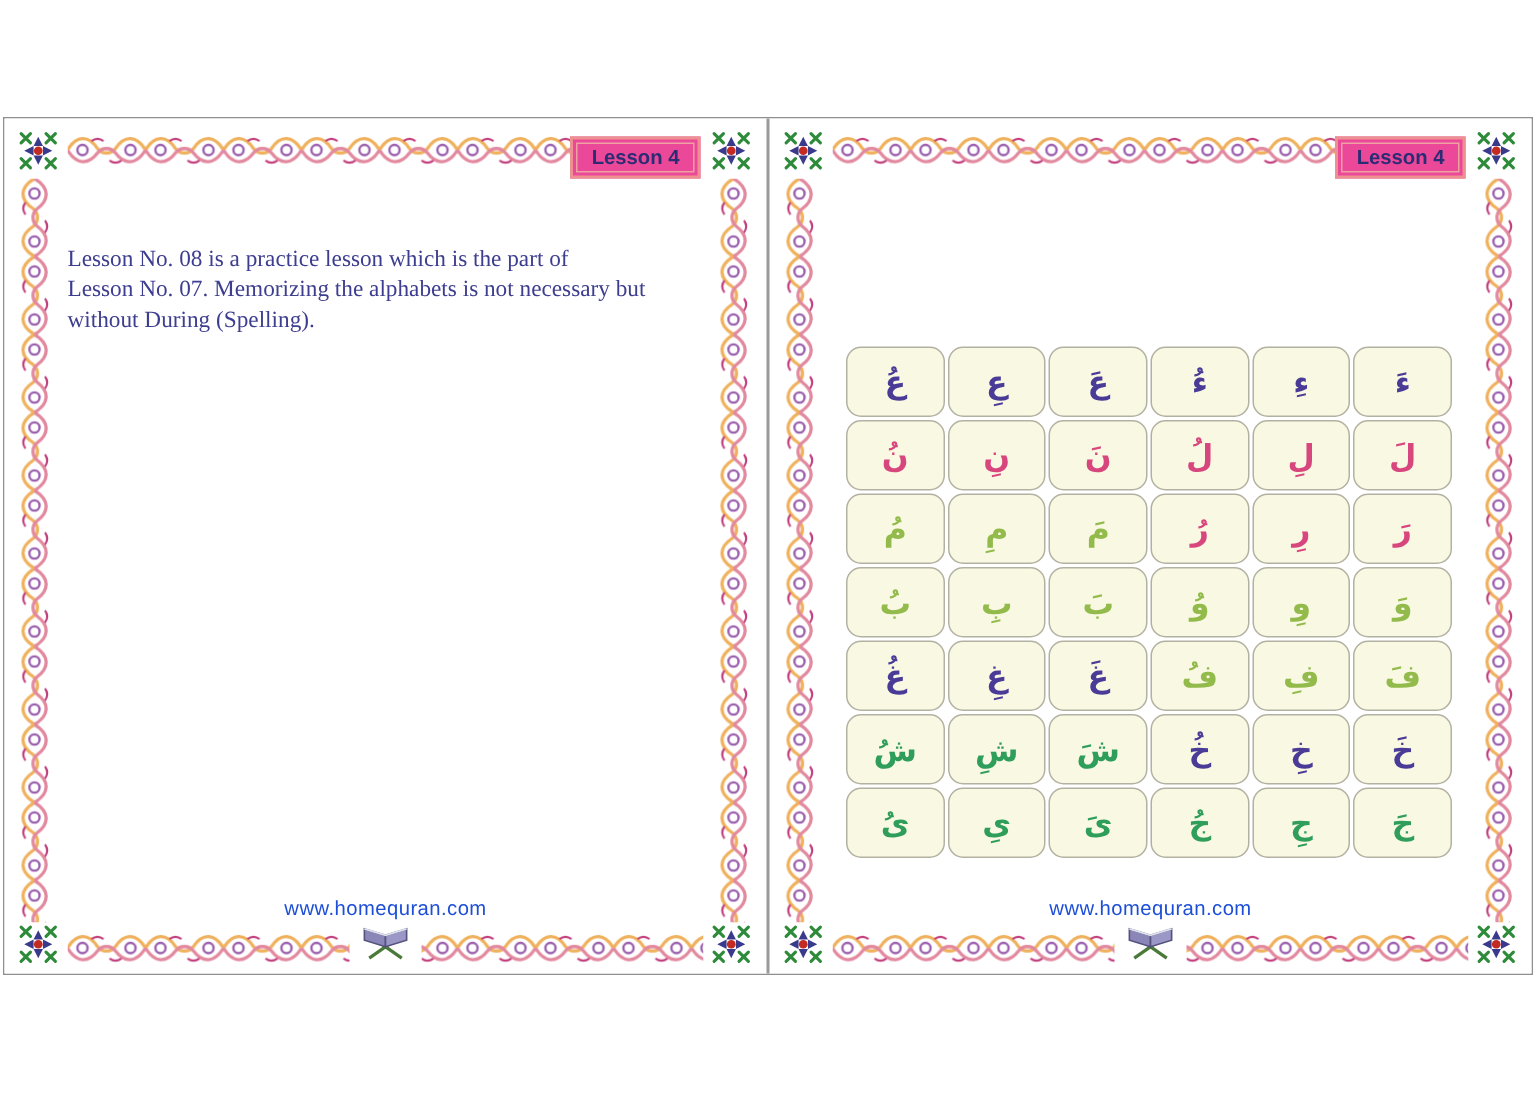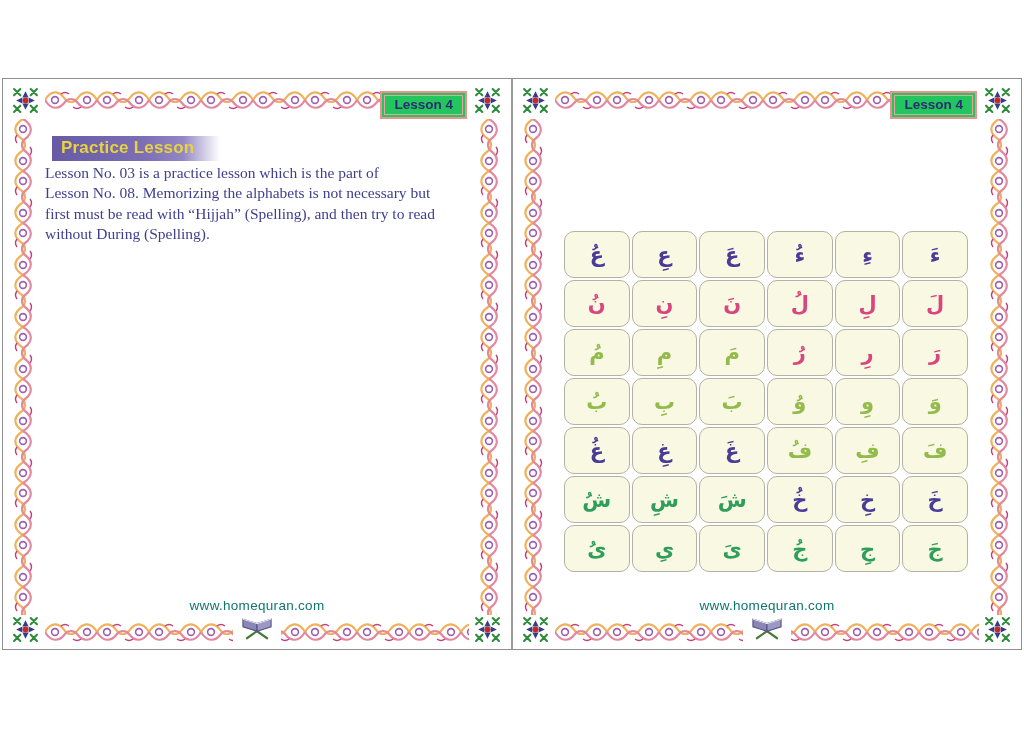--- a/index.html
+++ b/index.html
@@ -17,35 +17,35 @@
   .band{position:absolute;}
   .band svg{display:block;width:100%;height:100%;}
   .band.top{top:11px;left:42px;right:128px;height:21px;}
   .band.bottom{bottom:6px;left:42px;right:42px;height:21px;}
   .band.left{top:40px;bottom:34px;left:10px;width:21px;}
   .band.rightb{top:40px;bottom:34px;right:11px;width:21px;}
 
   .rehal{position:absolute;bottom:7px;left:50%;transform:translateX(-50%);
          width:40px;height:26px;background:#fff;padding:0 4px;}
 
-  .lesson-box{position:absolute;top:12px;right:44px;background:#22c55e;
+  .lesson-box{position:absolute;top:12px;right:44px;background:#ec4899;
               border:2px solid #ec9090;padding:2px;}
   .lesson-box-inner{border:1px solid #eda2a2;padding:1px 9px 2px 9px;
               font-weight:700;font-size:13.5px;color:#2c2c74;white-space:nowrap;}
 
   
   .practice-heading{position:absolute;top:57px;left:49px;
       font-weight:700;font-size:17px;letter-spacing:.2px;color:#e9d23e;
       padding:2px 26px 3px 9px;
       background:linear-gradient(90deg,#665aa5 0%,#7c6fb5 55%,#9287c4 78%,rgba(146,135,196,0) 100%);}
   .body-text{position:absolute;top:84px;left:42px;width:448px;
       font-family:"Liberation Serif",serif;font-size:15.5px;line-height:20.4px;
       color:#3e3e90;}
   .footer-url{position:absolute;bottom:36px;left:0;width:100%;text-align:center;
-      font-size:13.5px;color:#0f766e;letter-spacing:.3px;}
+      font-size:13.5px;color:#1d4ed8;letter-spacing:.3px;}
 
   
   .bismillah{position:absolute;top:72px;left:0;width:100%;text-align:center;
       direction:rtl;font-family:"DejaVu Sans",sans-serif;font-size:27px;
       color:#3e3e90;}
   .letter-grid{position:absolute;top:152px;left:51px;width:404px;
       display:grid;grid-template-columns:repeat(6,1fr);gap:2px;}
   .letter-grid .cell{height:45px;background:#f9f8e3;border:1px solid #b3b2a2;
       border-radius:10px;display:flex;align-items:center;justify-content:center;
       font-family:"DejaVu Sans",sans-serif;font-weight:700;font-size:21px;
@@ -132,26 +132,24 @@
         </svg>
       </div>
     <svg class="rehal">
         <use href="#rehalIcon"></use>
       </svg>
 
     <div class="lesson-box">
       <div class="lesson-box-inner">Lesson 4</div>
     </div>
 
-    <div class="practice-heading">Practice Lesson</div>
 
     <div class="body-text">
-      <div>Lesson No. 03 is a practice lesson which is the part of</div>
-      <div>Lesson No. 08. Memorizing the alphabets is not necessary but</div>
-      <div>first must be read with “Hijjah” (Spelling), and then try to read</div>
+      <div>Lesson No. 08 is a practice lesson which is the part of</div>
+      <div>Lesson No. 07. Memorizing the alphabets is not necessary but</div>
       <div>without During (Spelling).</div>
     </div>
 
     <div class="footer-url">www.homequran.com</div>
   </div>
 
   <div class="page right-page">
     <svg class="corner tl">
         <use href="#cornerOrn"></use>
       </svg>

